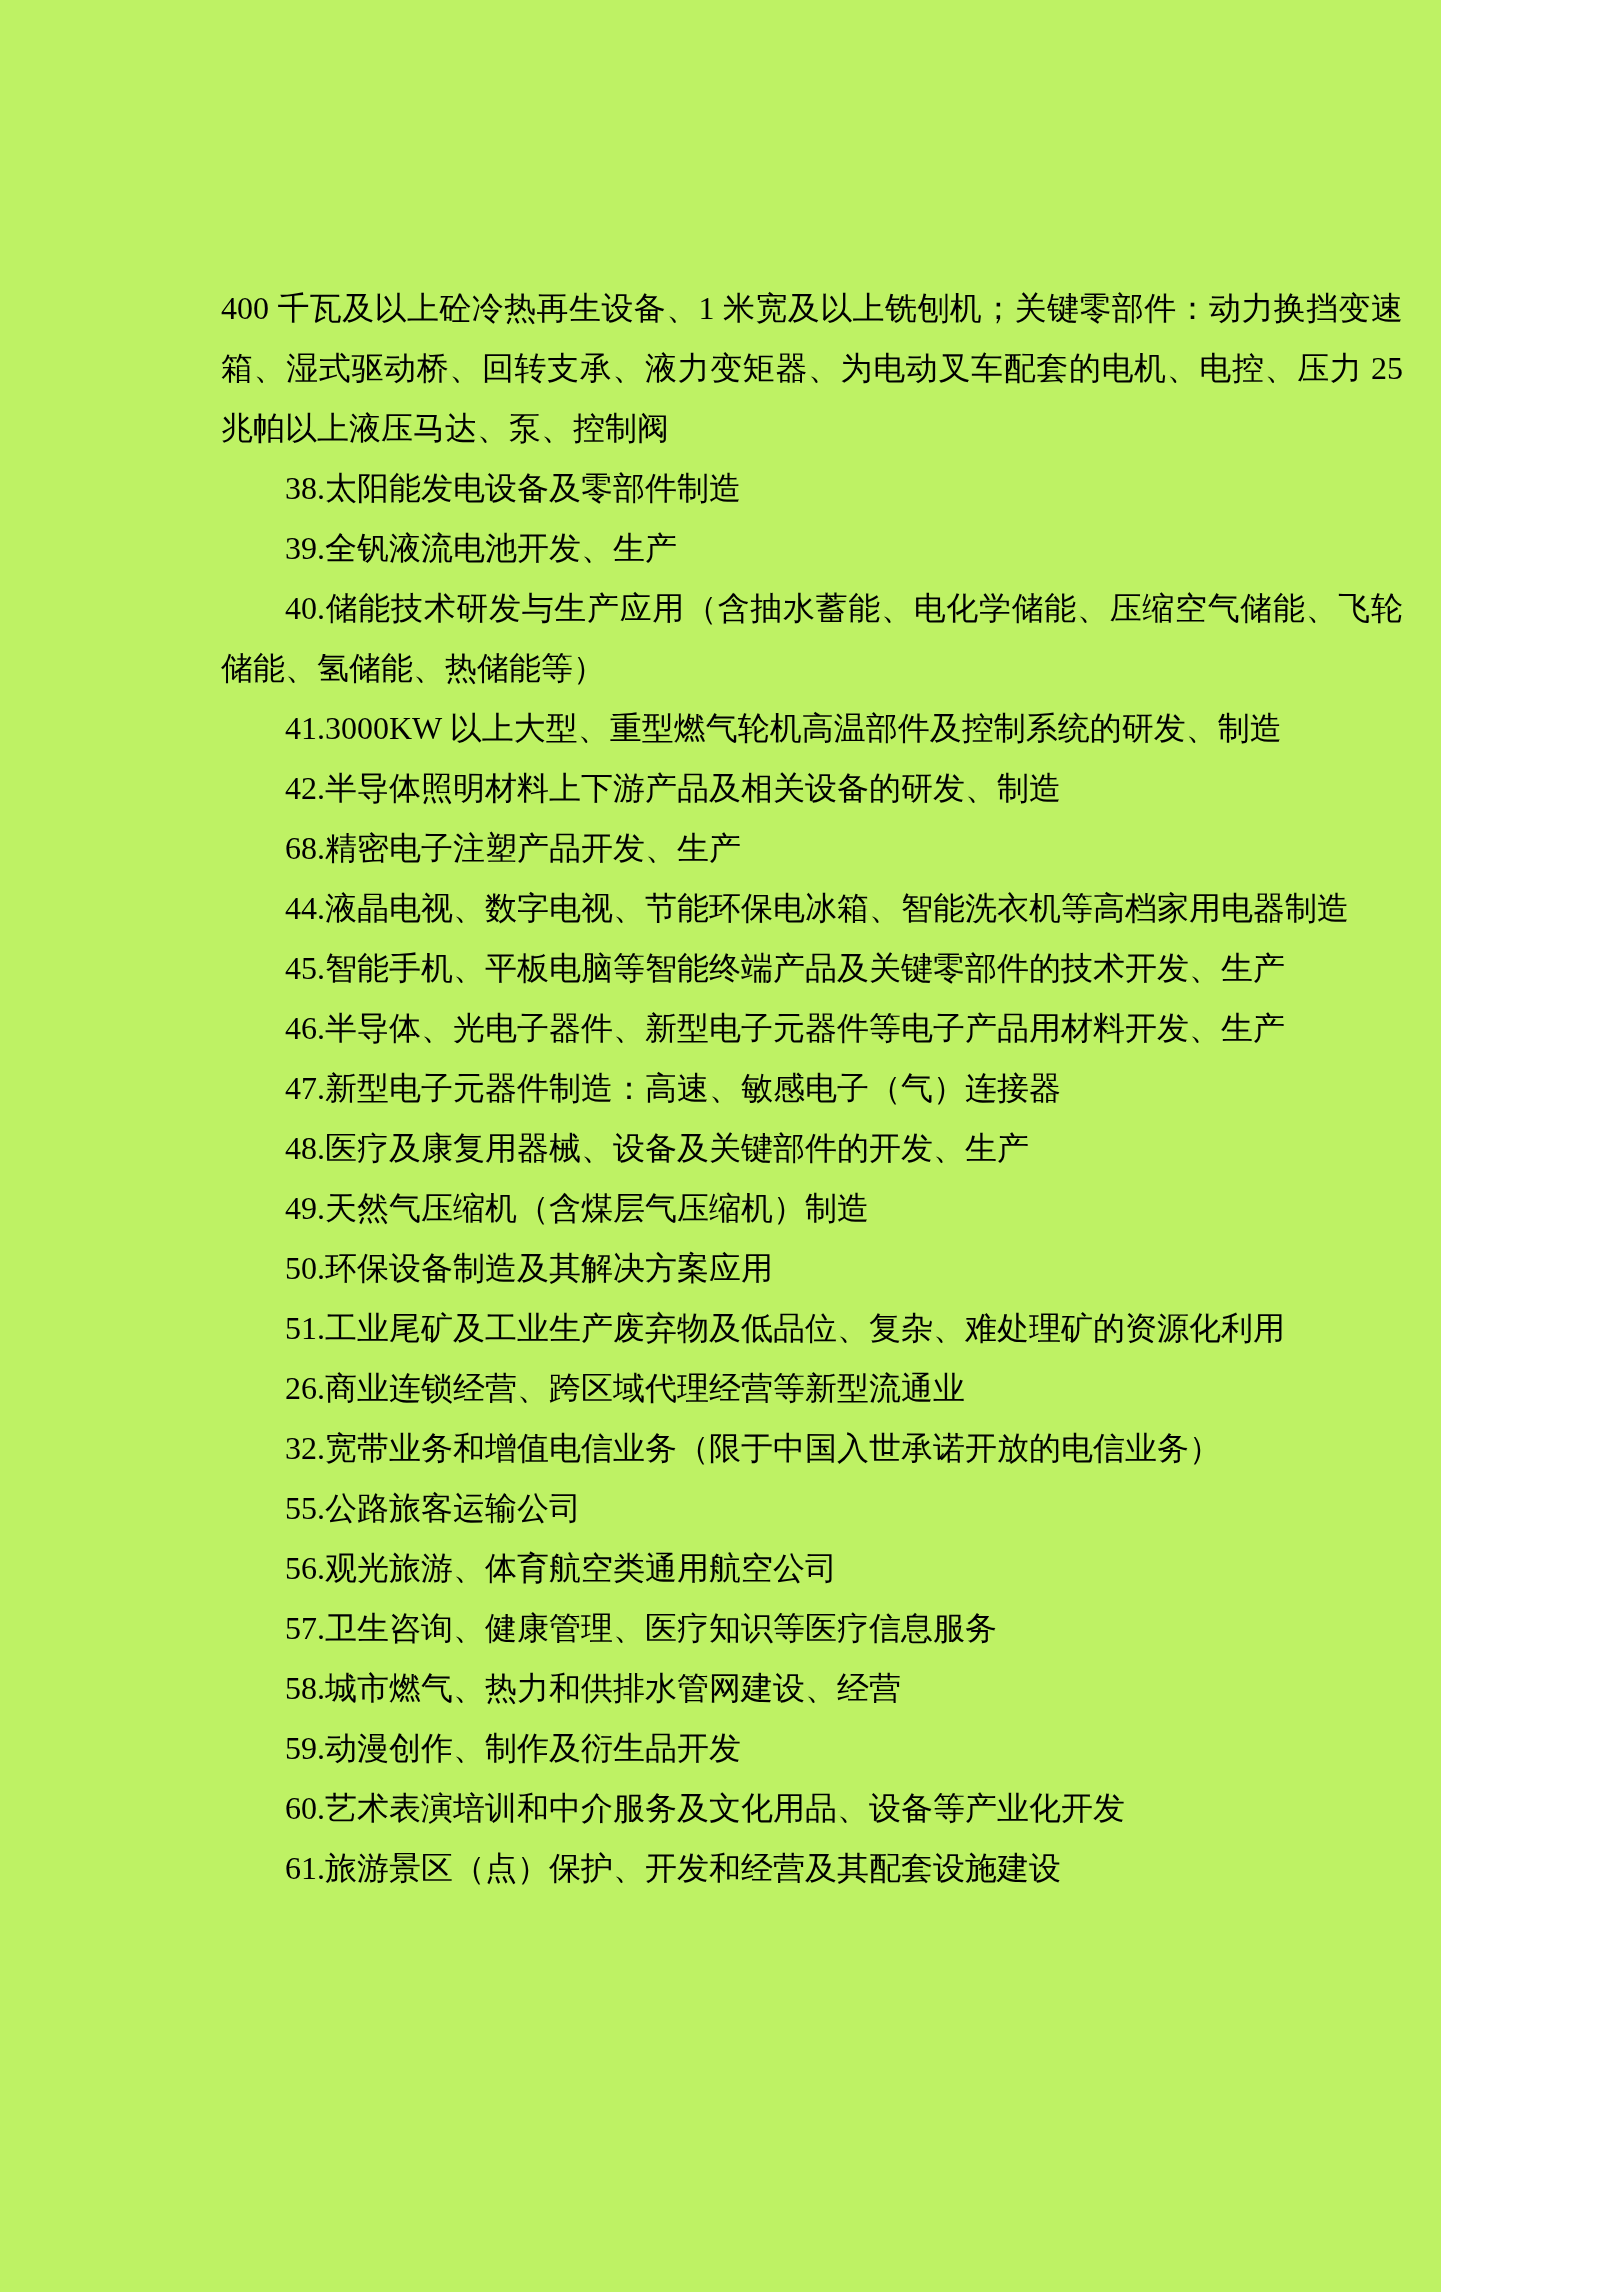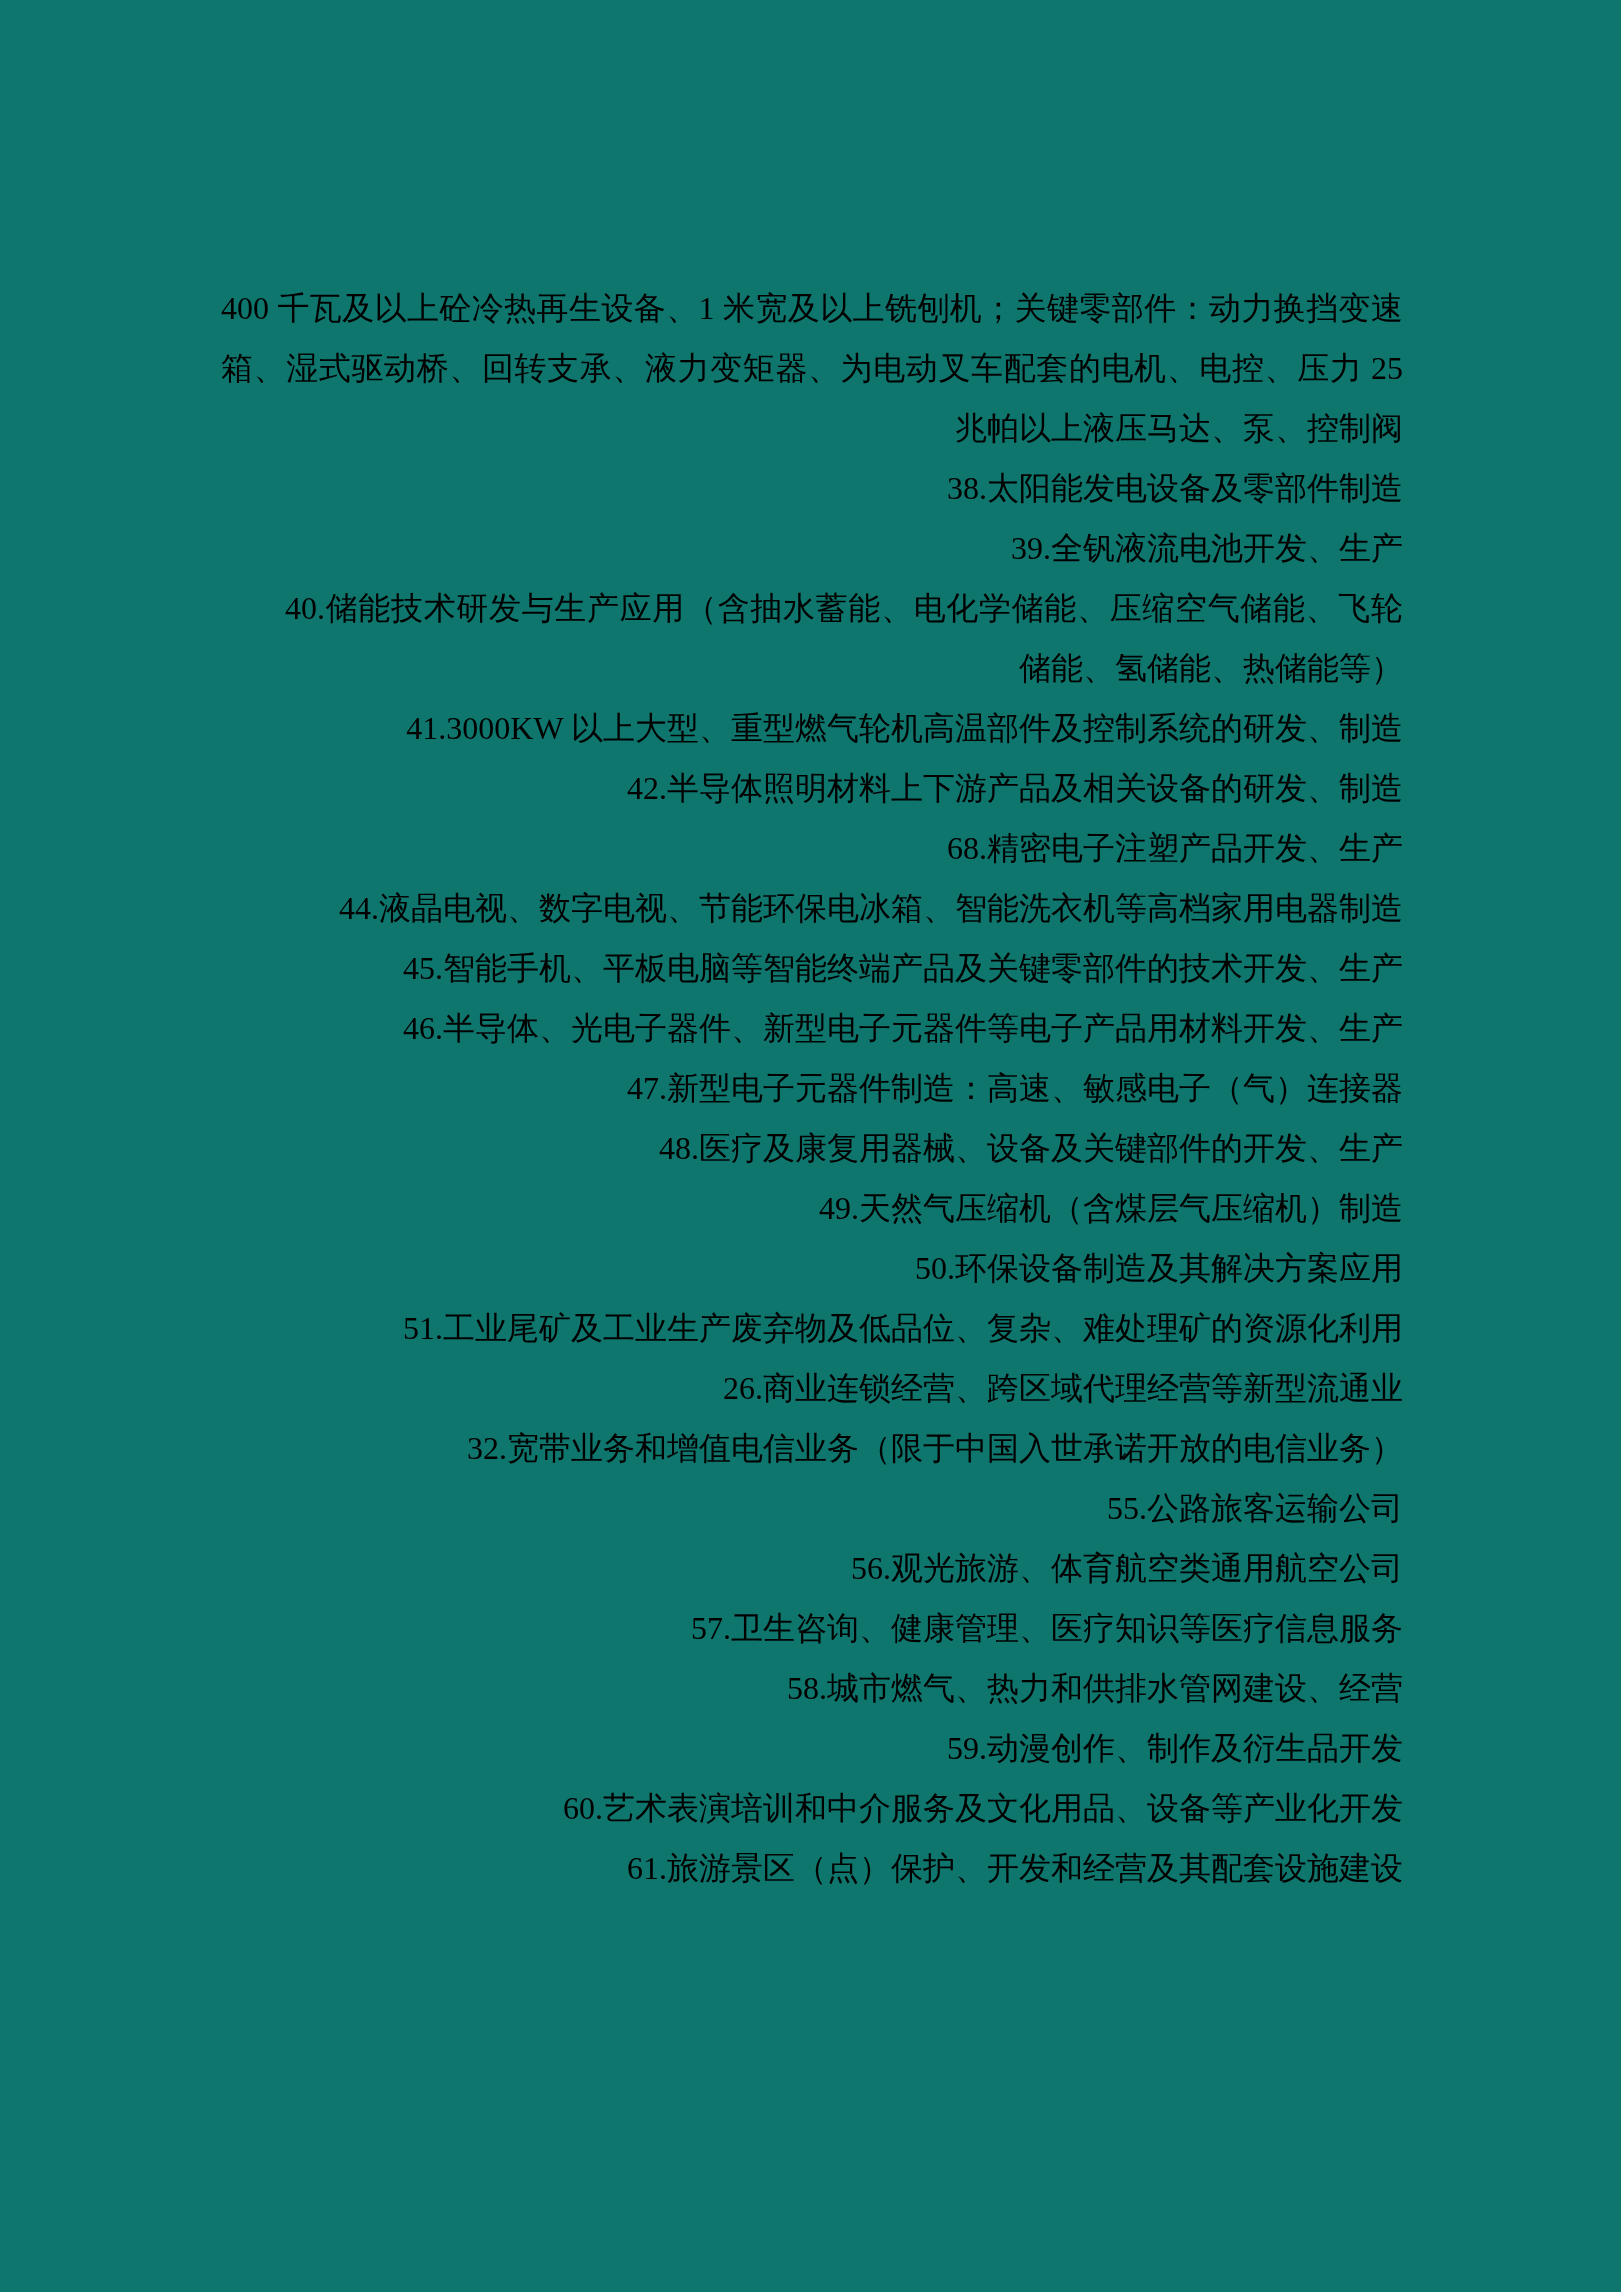--- a/index.html
+++ b/index.html
@@ -7,41 +7,41 @@
     padding: 0;
   }
   body {
     width: 1621px;
     height: 2293px;
     background: #ffffff;
     overflow: hidden;
   }
   .page {
     position: relative;
-    width: 1621px;
+    width: 1441px;
     height: 2293px;
-    background: #0f766e;
+    background: #bef264;
   }
   .content {
     position: absolute;
     left: 221px;
     top: 278px;
     width: 1182px;
     font-family: "Liberation Serif", "DejaVu Serif", serif;
     font-size: 32px;
     line-height: 60px;
     color: #000000;
     letter-spacing: 0;
   }
   .para {
     margin: 0;
     padding: 0;
   }
   .line {
-    text-align: right;
+    text-align: left;
   }
   
   .line.jl {
     text-align: justify;
     text-align-last: justify;
   }
   
   .line.ind {
     text-indent: 2em;
   }

